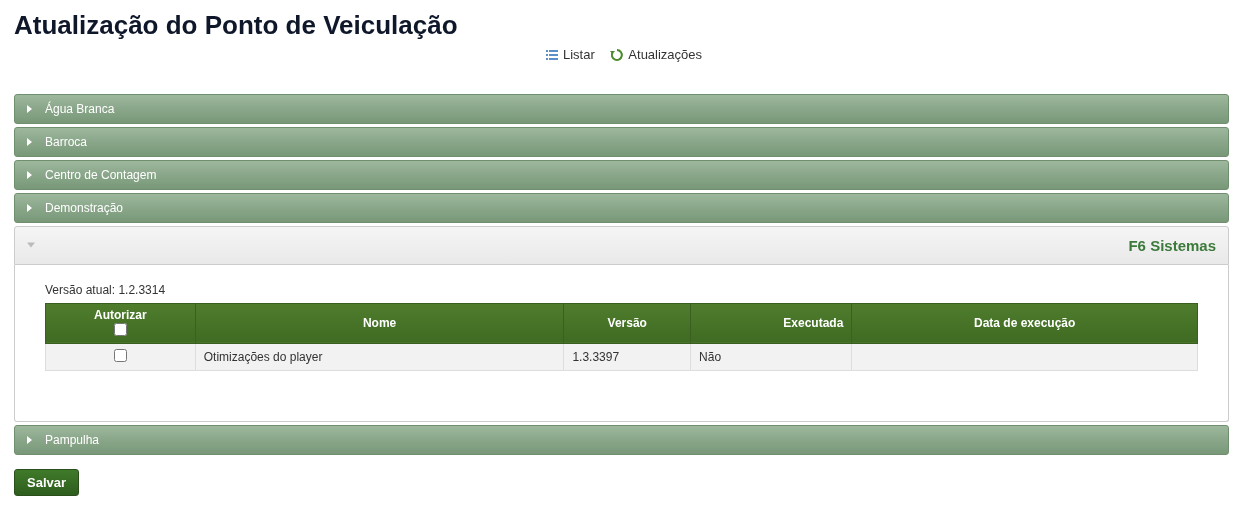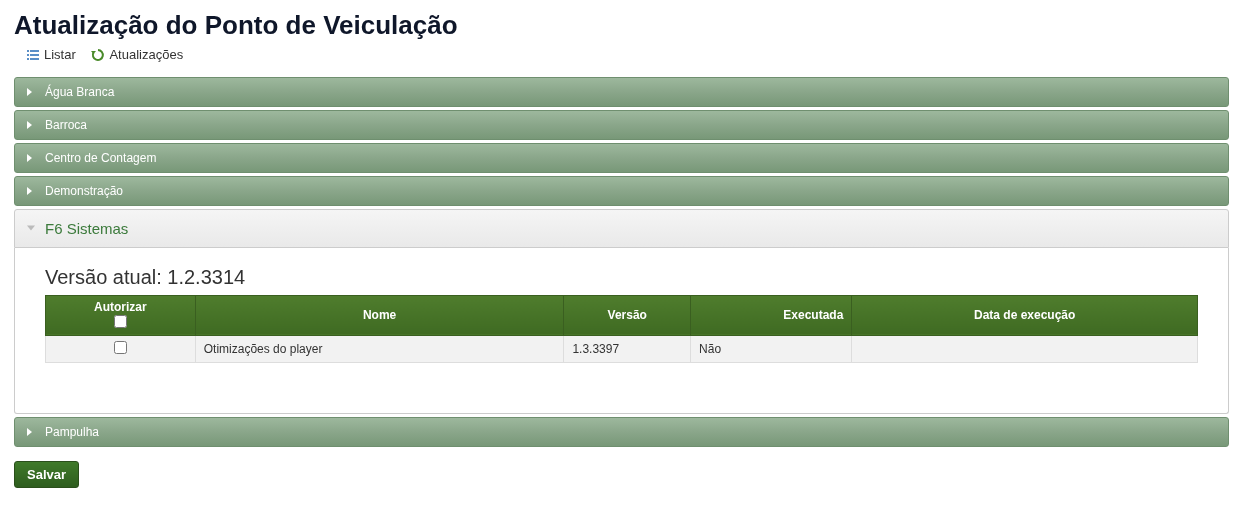--- a/index.html
+++ b/index.html
@@ -10,22 +10,22 @@
     font-size: 13px;
     color: #333;
   }
   .page-title {
     color: #0f172a;
     font-size: 26px;
     font-weight: bold;
     margin-bottom: 6px;
   }
   .top-links {
-    text-align: left;
-    margin-bottom: 12px;
+    text-align: center;
+    margin-bottom: 29px;
     padding-right: 8px;
   }
   .top-links a {
     color: #333;
     text-decoration: none;
     margin-left: 12px;
     font-size: 13px;
     display: inline-flex;
     align-items: center;
     gap: 4px;
@@ -56,42 +56,43 @@
     width: 0; height: 0;
     border-top: 4px solid transparent;
     border-bottom: 4px solid transparent;
     border-left: 5px solid #fff;
   }
   .acc-header.open {
     background: linear-gradient(to bottom, #f5f5f5 0%, #e9e9e9 100%);
     border: 1px solid #ccc;
     color: #3b7a3b;
     font-size: 15px;
-    font-weight: normal;
+    font-weight: bold;
     padding: 10px 12px 10px 30px;
     margin-bottom: 0;
     border-bottom-left-radius: 0;
     border-bottom-right-radius: 0;
+    text-align: right;
   }
   .acc-header.open .tri {
     border-left: 4px solid transparent;
     border-right: 4px solid transparent;
     border-top: 5px solid #bbb;
     border-bottom: none;
   }
   .acc-body {
     border: 1px solid #ccc;
     border-top: none;
     border-radius: 0 0 3px 3px;
     padding: 18px 30px 50px 30px;
     margin-bottom: 3px;
     background: #fff;
   }
   .version-line {
-    font-size: 20px;
+    font-size: 12px;
     color: #333;
     margin-bottom: 6px;
   }
   table.updates {
     width: 100%;
     border-collapse: collapse;
     font-size: 12px;
   }
   table.updates th {
     background: linear-gradient(to bottom, #4f7d2d 0%, #3f6a22 100%);

